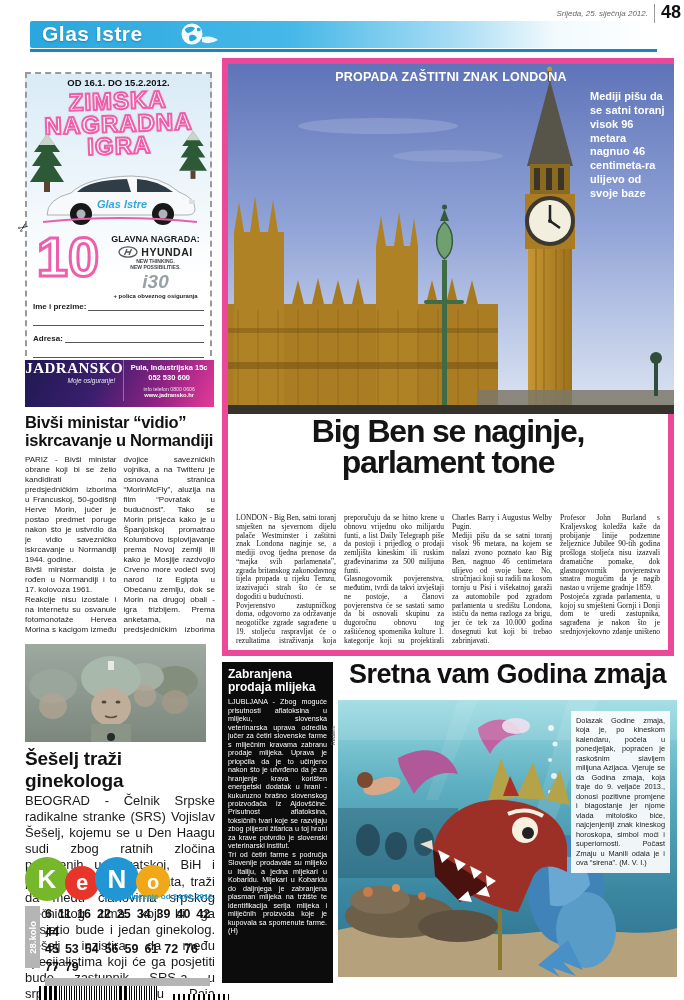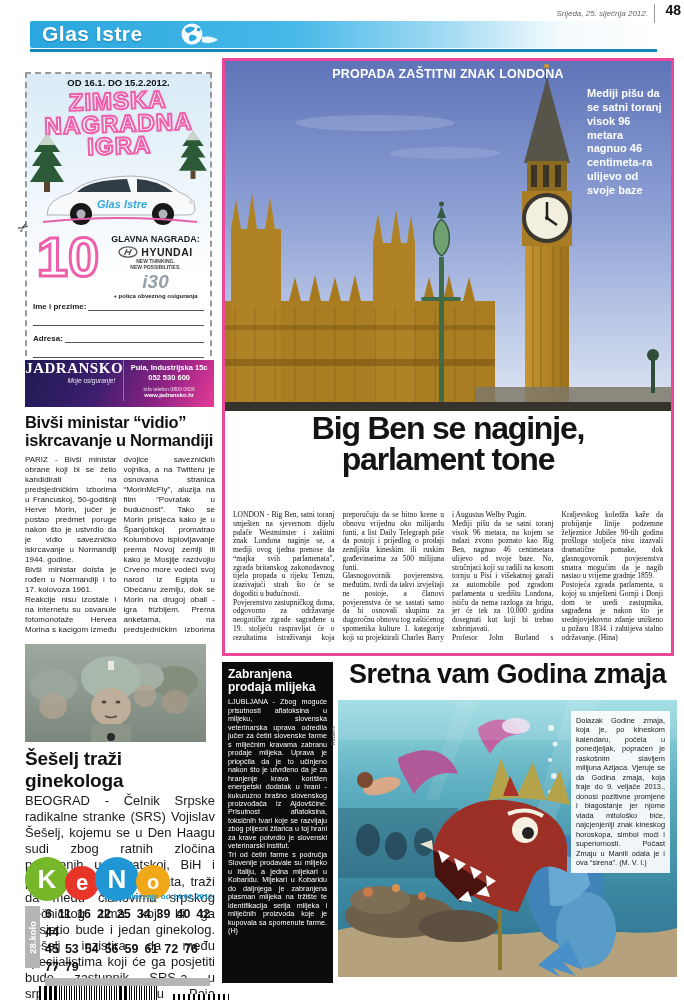--- a/index.html
+++ b/index.html
@@ -11,21 +11,21 @@
   }
   
   .brandbar{ position:absolute; left:30px; top:21px; width:626px; height:27px;
     background:linear-gradient(90deg,#2aa7de 0%,#47b8e8 42%,#a8ddf4 68%,#f2fafd 84%,#ffffff 100%);
     border-radius:2px; }
   .brand{ position:absolute; left:12px; top:1px; font-size:21px; font-weight:800; color:#fff;
     letter-spacing:.5px; text-shadow:0 1px 2px rgba(0,60,90,.35); }
   .globe{ position:absolute; left:148px; top:0px; }
   .dateline{ position:absolute; right:36px; top:9px; font-size:8px; font-style:italic; color:#666; }
   .hdr-div{ position:absolute; right:29px; top:4px; width:1px; height:19px; background:#999; }
-  .pagenum{ position:absolute; right:3px; top:2px; font-size:14px; font-weight:900; color:#111; }
+  .pagenum{ position:absolute; right:3px; top:2px; font-size:18px; font-weight:900; color:#111; }
   .bluerule{ position:absolute; left:30px; top:49px; width:627px; height:3px; background:#1487c0; }
 
   
   .coupon{ position:absolute; left:25px; top:72px; width:187px; height:294px;
     border:2px dashed #999;
     background:linear-gradient(180deg,#d9ebf6 0%,#eef6fb 40%,#ffffff 70%); }
   .coupon .daterange{ margin-top:3px; text-align:center; font-size:9.5px; font-weight:800; color:#111; }
   .coupon .bigtitle{ margin-top:2px; text-align:center; line-height:.94; transform:rotate(-2deg); }
   .coupon .bigtitle div{ font-size:24px; font-weight:900; color:#fff;
     -webkit-text-stroke:2px #ee5fab; text-shadow:0 0 3px rgba(238,95,171,.45); letter-spacing:1px; }
@@ -93,21 +93,21 @@
     display:flex; align-items:center; justify-content:center; }
   .kvbar span{ writing-mode:vertical-rl; transform:rotate(180deg); color:#fff; font-size:9.5px; font-weight:800; }
   .knums{ margin-left:20px; font-size:12.5px; font-weight:900; line-height:1.4; color:#111; word-spacing:2.5px; }
   .kstrip{ margin-left:20px; margin-top:2px; width:165px; height:8px; background:#b5b5b5; }
   .kbars{ display:flex; gap:16px; margin-top:8px; margin-left:14px; align-items:flex-end; }
   .bc .bars{ background:repeating-linear-gradient(90deg,#000 0,#000 1.5px,#fff 1.5px,#fff 2.5px,#000 2.5px,#000 3px,#fff 3px,#fff 5px); }
   .bc1 .bars{ width:118px; height:30px; }
   .bc2 .bars{ width:56px; height:22px; }
 
   
-  .mainbox{ position:absolute; left:222px; top:58px; width:452px; height:598px; border:3px solid #ec4899; background:#fff; }
+  .mainbox{ position:absolute; left:222px; top:58px; width:452px; height:598px; border:6px solid #ec4899; background:#fff; }
   .bphoto{ position:relative; width:446px; height:350px; overflow:hidden; }
   .kicker{ position:absolute; left:0; top:6px; width:100%; text-align:center;
     font-size:12.5px; font-weight:800; color:#fff; letter-spacing:.2px; }
   .bcaption{ position:absolute; right:6px; top:26px; width:78px; font-size:11px; line-height:1.26;
     font-weight:800; color:#fff; }
   .bheadline{ height:97px; padding-top:2px; text-align:center; font-size:32px; line-height:.98;
     font-weight:900; letter-spacing:-1.2px; color:#141414; white-space:pre-line; }
   .bbody{ margin:3px 8px 0; height:138px; column-count:4; column-gap:8px; column-fill:auto;
     font-family:"Liberation Serif", serif; font-size:7.5px; line-height:1.17; text-align:justify;
     white-space:pre-line; color:#111; overflow:hidden; }

